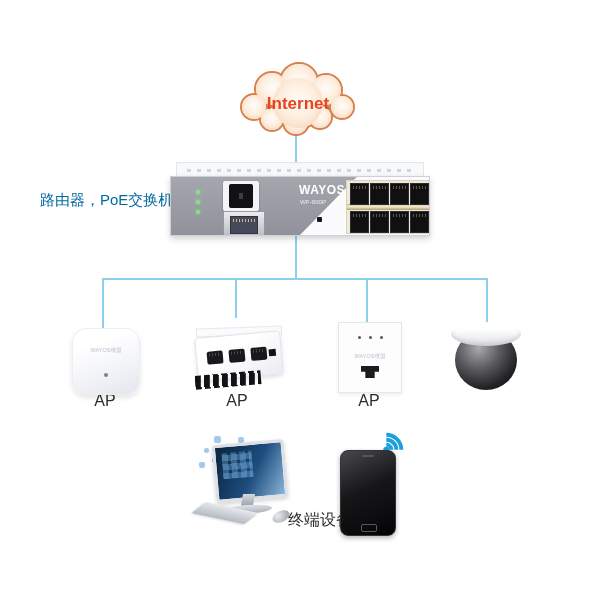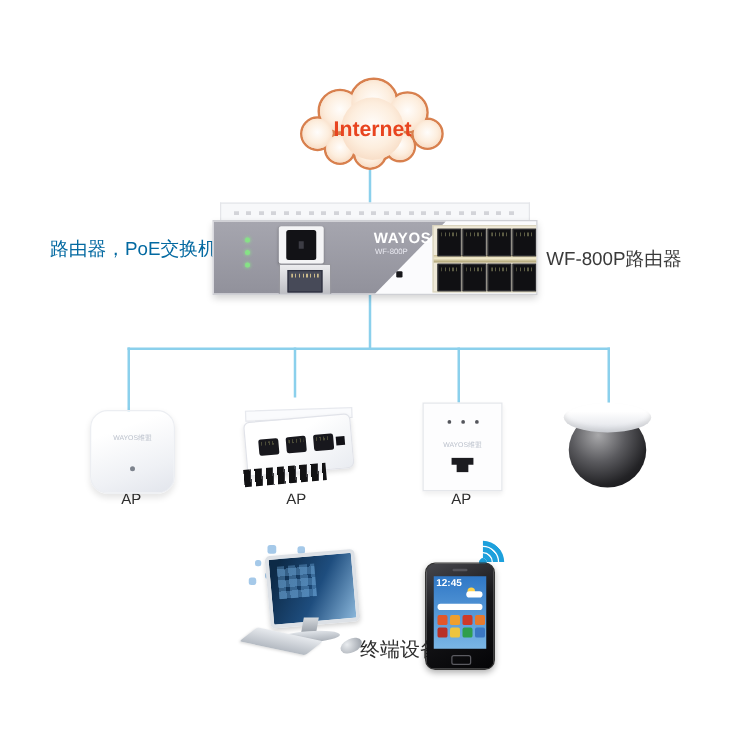--- a/index.html
+++ b/index.html
@@ -41,21 +41,21 @@
        border:1px solid #d9d3bd;}
   .ports-strip{position:absolute;left:0;right:0;top:23px;height:6px;
        background:linear-gradient(180deg,#cdc096,#f2ebcd 45%,#ab9e6e);}
   .rport{position:absolute;width:17px;height:20px;background:#101013;border:1px solid #2c2c30;}
   .rport::after{content:"";position:absolute;left:2px;right:2px;top:2px;height:3px;
        background:repeating-linear-gradient(90deg,#5c5c44 0 1px,transparent 1px 3px);}
   
   .note-left{position:absolute;left:40px;top:187px;font-size:15px;line-height:26px;color:#0369a1;}
   .note-right{position:absolute;left:437px;top:198px;font-size:15px;color:#3a3a3a;white-space:nowrap;}
   
-  .dev-label{position:absolute;top:392px;font-size:12px;color:#2e2e2e;text-align:center;}
+  .dev-label{position:absolute;top:392px;font-size:16px;color:#2e2e2e;text-align:center;}
   
   .ap1{position:absolute;left:72px;top:328px;width:66px;height:65px;border-radius:14px;
        background:linear-gradient(160deg,#ffffff 25%,#eff1f5 70%,#e2e5ec 100%);
        border:1px solid #eceef2;box-shadow:0 3px 5px rgba(0,0,0,.10);z-index:2;}
   .ap1-logo{position:absolute;left:0;right:0;top:14px;text-align:center;color:#b9bfca;
        font-size:10px;transform:scale(.55);white-space:nowrap;}
   .ap1-dot{position:absolute;left:50%;top:44px;width:4px;height:4px;margin-left:-2px;
        border-radius:50%;background:#7d838d;}
   
   .ap2{position:absolute;left:193px;top:312px;width:94px;height:86px;z-index:2;}
@@ -213,21 +213,20 @@
         <div class="rport" style="left:23px;top:30px;"></div>
         <div class="rport" style="left:43px;top:30px;"></div>
         <div class="rport" style="left:63px;top:30px;"></div>
       </div>
     </div>
   </div>
 
   <div class="note-left">
     <div>路由器，PoE交换机</div>
   </div>
-  <div class="note-right">WF-800P路由器</div>
 
   <div class="ap1">
     <div class="ap1-logo">WAYOS维盟</div>
     <div class="ap1-dot"></div>
   </div>
 
   <div class="ap2">
     <div class="ap2-plate"></div>
     <div class="ap2-body">
       <div class="ap2-port" style="left:10px;"></div>
@@ -272,35 +271,19 @@
 
   <div class="phone">
     <div class="wifi">
       <span class="wifi-a1"></span>
         <span class="wifi-a2"></span>
         <span class="wifi-a3"></span>
       <span class="wifi-dot" style="border:none;border-radius:50%;"></span>
     </div>
     <div class="phone-body">
       <div class="p-speaker"></div>
-      <div class="p-screen">
-        <div class="p-time">12:45</div>
-        <div class="p-sun"></div>
-        <div class="p-cloud"></div>
-        <div class="p-search"></div>
-        <div class="p-icons">
-          <i></i>
-            <i></i>
-            <i></i>
-            <i></i>
-            <i></i>
-            <i></i>
-            <i></i>
-            <i></i>
-        </div>
-      </div>
       <div class="p-home"></div>
     </div>
   </div>
 
   <div class="term-label">终端设备</div>
 
 </div>
 
 </body></html>

